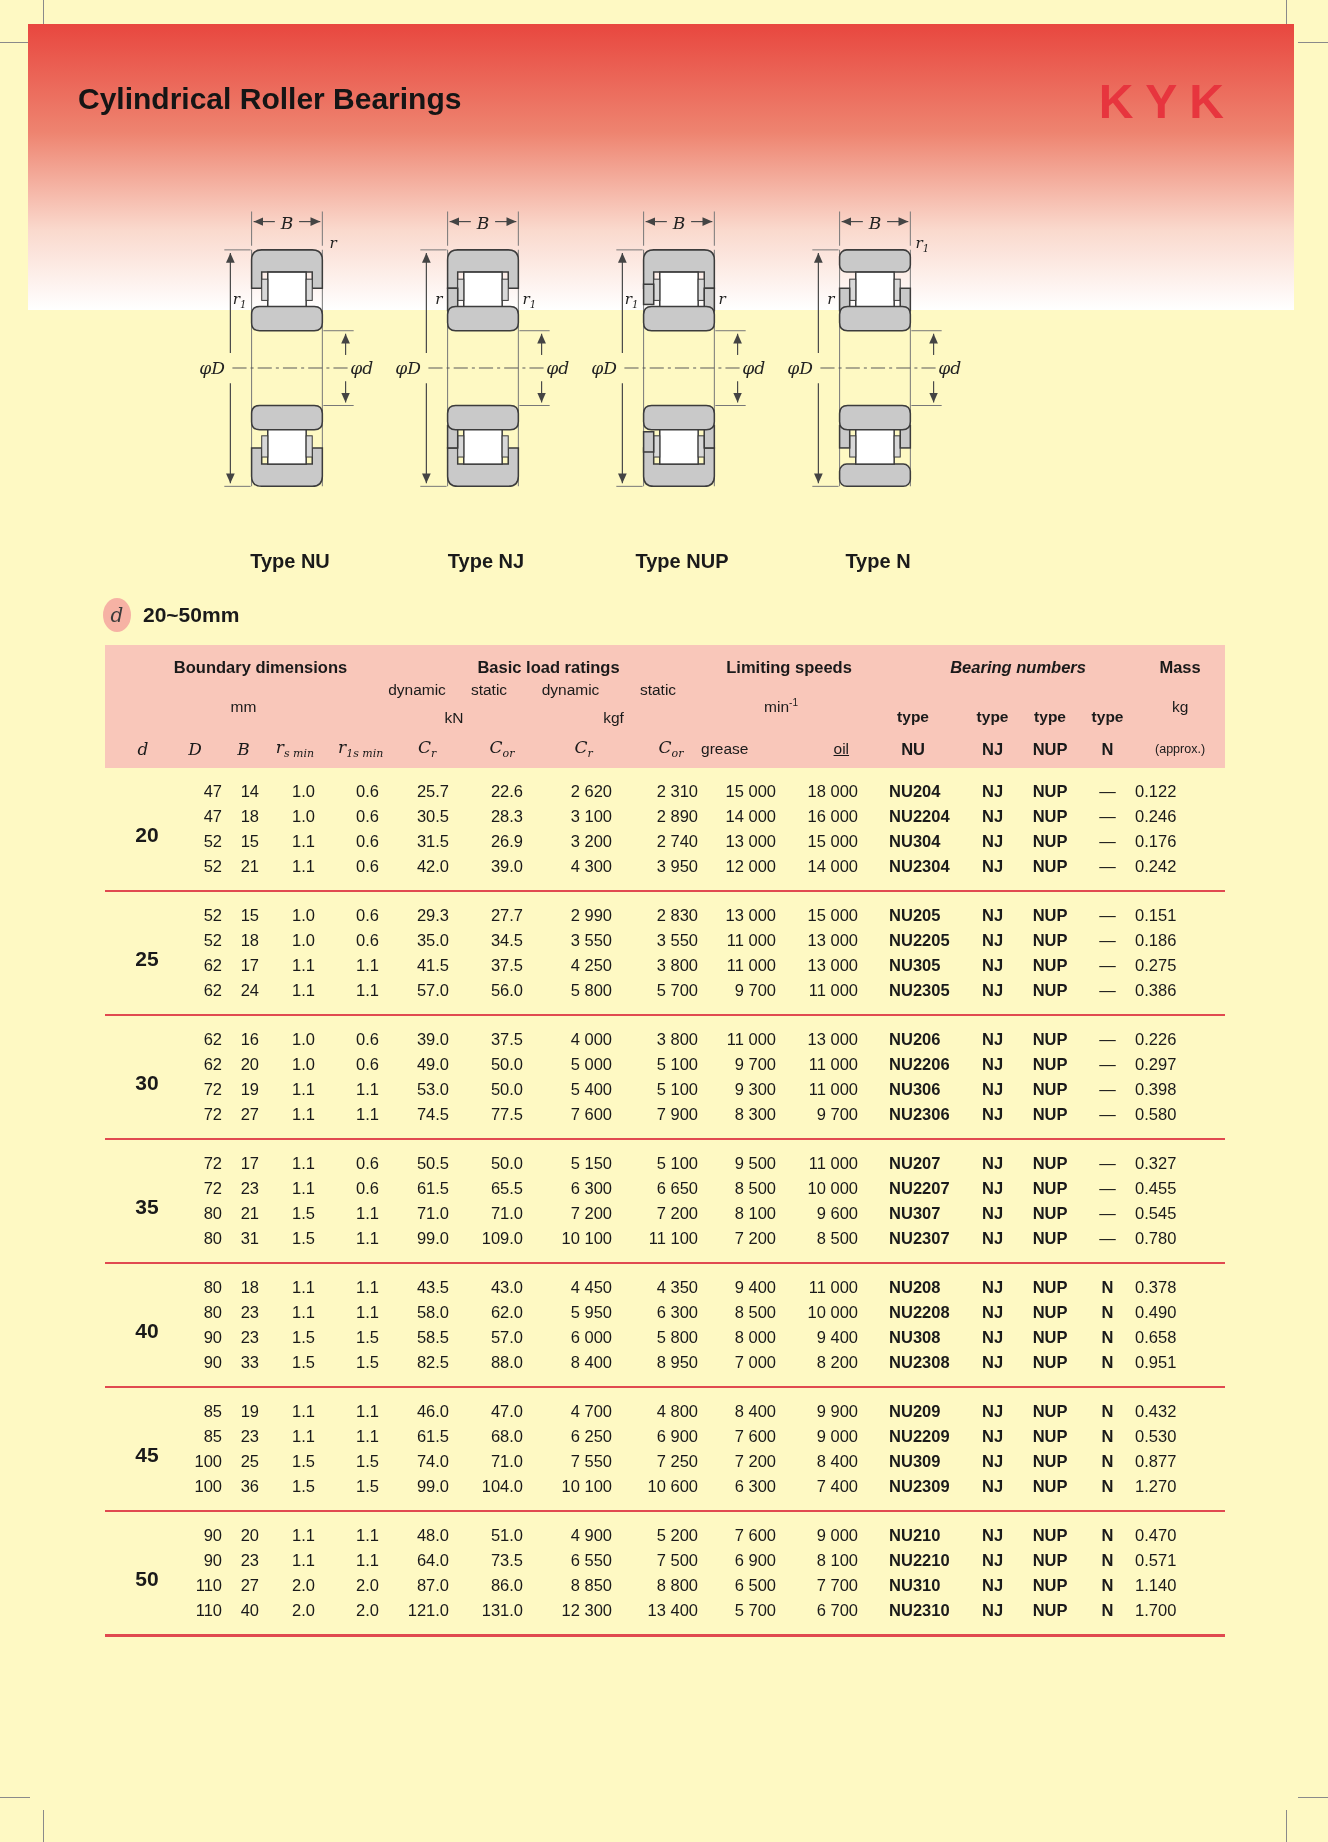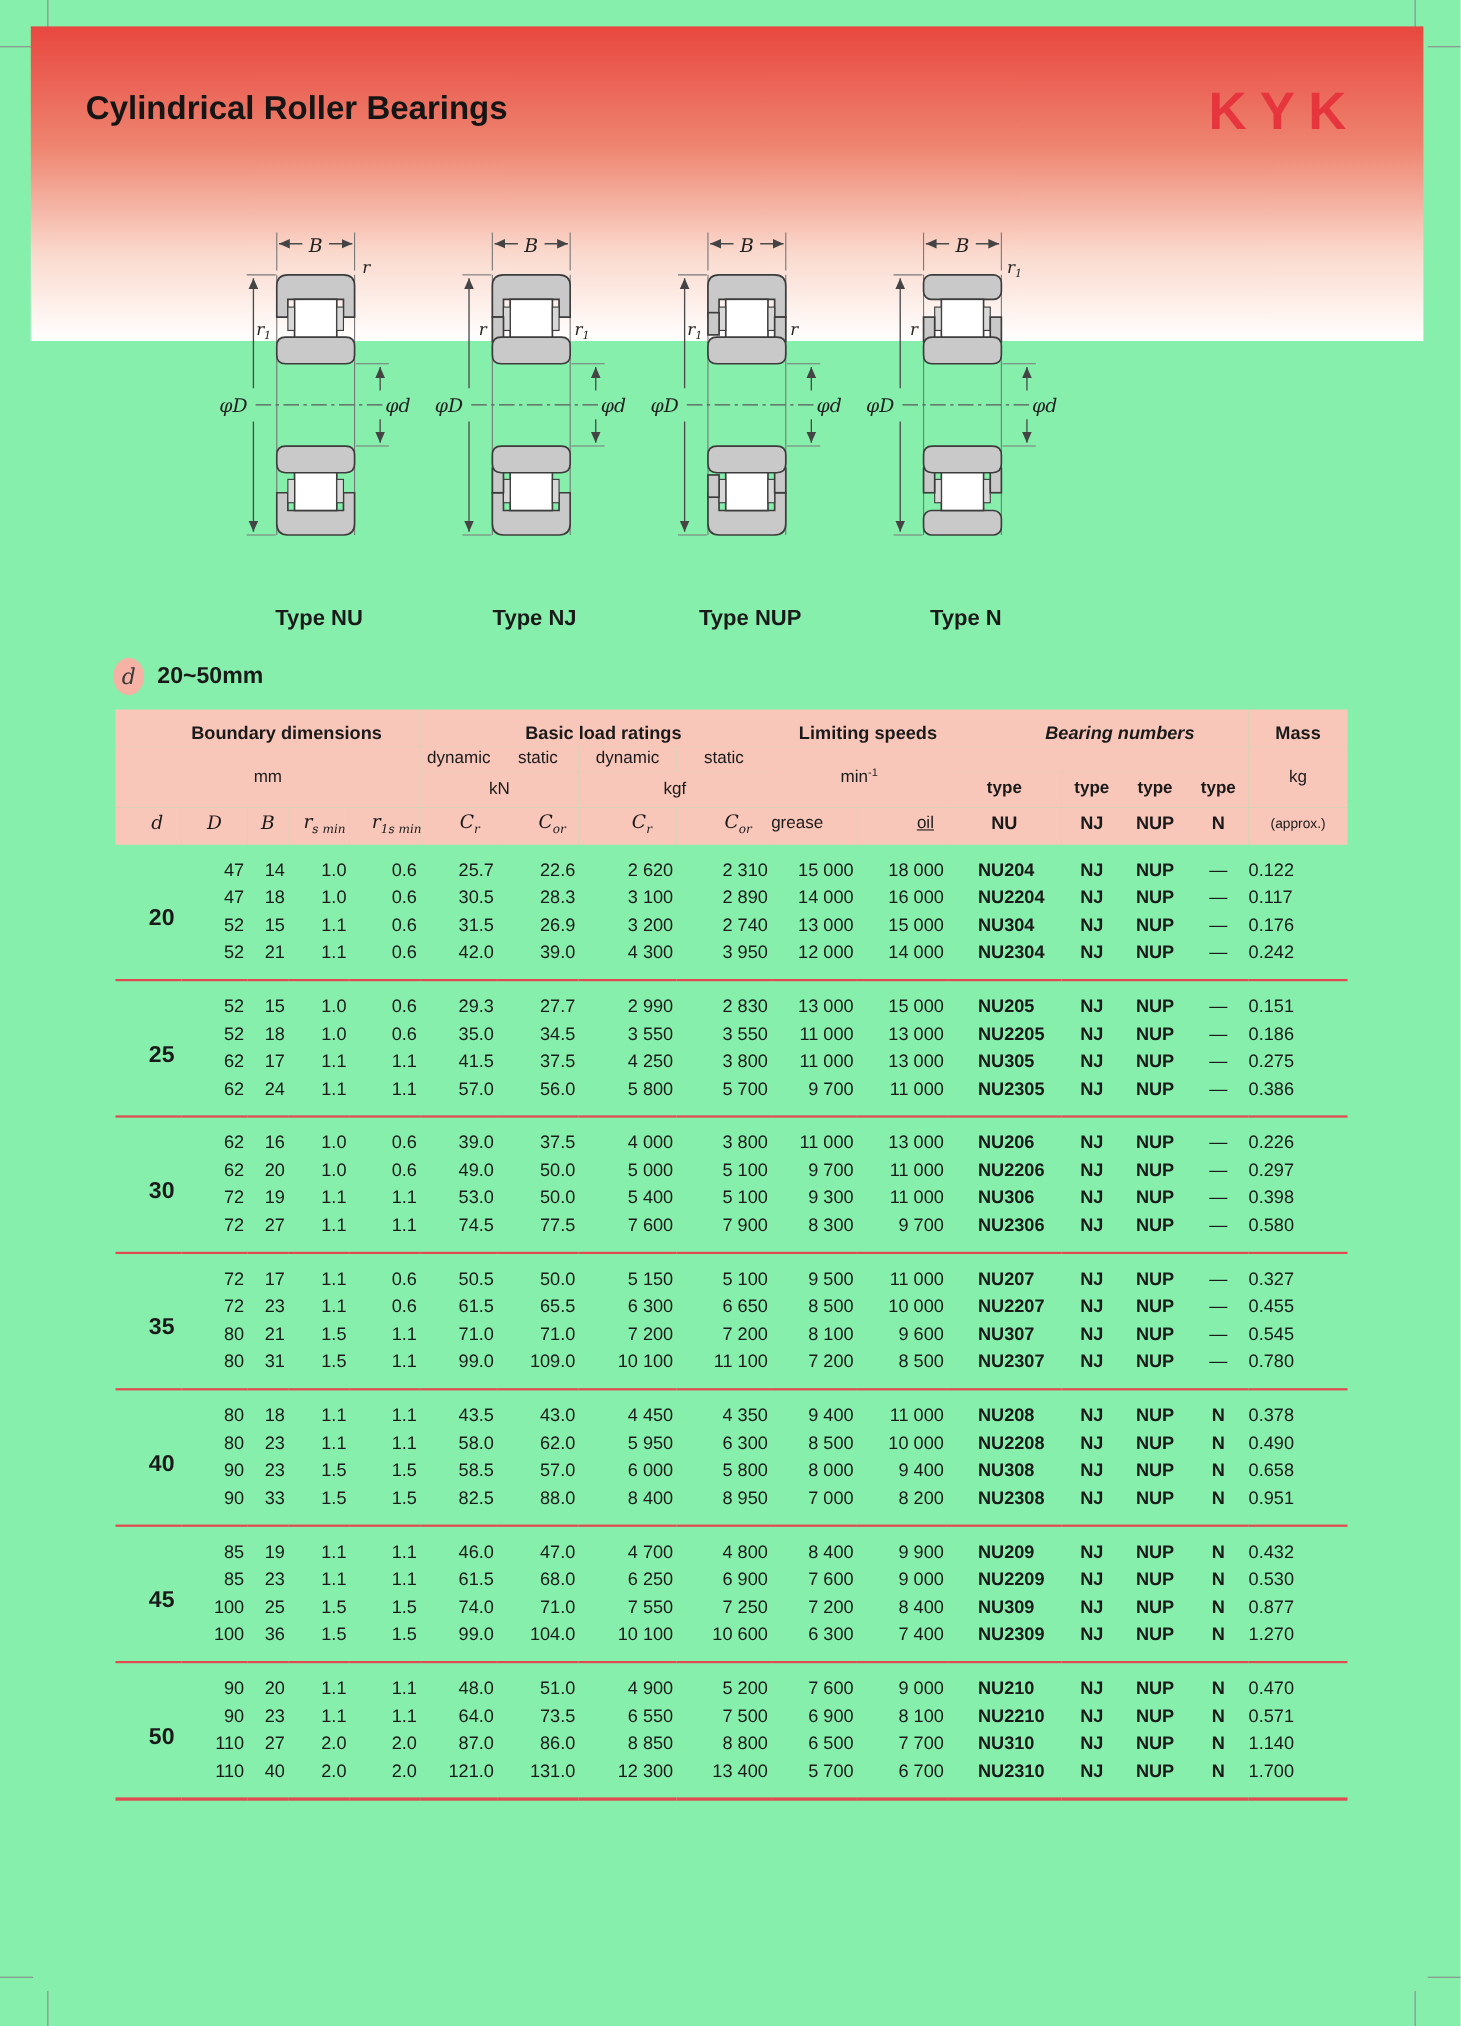--- a/index.html
+++ b/index.html
@@ -1,16 +1,16 @@
 <!DOCTYPE html>
 <html><head>
 <meta charset="utf-8">
 <style>
   html,body{margin:0;padding:0;background:#fff;}
-  .page{position:relative;width:1328px;height:1842px;background:#86efac;overflow:hidden;
+  .page{position:relative;width:1328px;height:1842px;background:#fef9c3;overflow:hidden;
         font-family:"Liberation Sans",sans-serif;color:#1a1a1a;}
 
   
   .crop{position:absolute;background:#8a8a8a;}
 
   
   .band-top{position:absolute;left:28px;top:24px;width:1266px;height:286px;
     background:linear-gradient(to bottom,#e8473f 0%,#ee8470 38%,#fad9cd 72%,#ffffff 100%);}
   .page-title{position:absolute;left:78px;top:82px;font-size:30px;font-weight:bold;color:#151515;}
   .brand-logo{position:absolute;right:92px;top:74px;font-size:48px;font-weight:bold;
@@ -343,21 +343,21 @@
           <td class="c4 n">30.5</td>
           <td class="c5 n">28.3</td>
           <td class="c6 n">3 100</td>
           <td class="c7 n">2 890</td>
           <td class="c8 n">14 000</td>
           <td class="c9 n">16 000</td>
           <td class="c10">NU2204</td>
           <td class="c11">NJ</td>
           <td class="c12">NUP</td>
           <td class="c13 dash">—</td>
-          <td class="c14">0.117</td>
+          <td class="c14">0.246</td>
         </tr>
         <tr>
           <td class="c0 n">52</td>
           <td class="c1 n">15</td>
           <td class="c2 n">1.1</td>
           <td class="c3 n">0.6</td>
           <td class="c4 n">31.5</td>
           <td class="c5 n">26.9</td>
           <td class="c6 n">3 200</td>
           <td class="c7 n">2 740</td>

